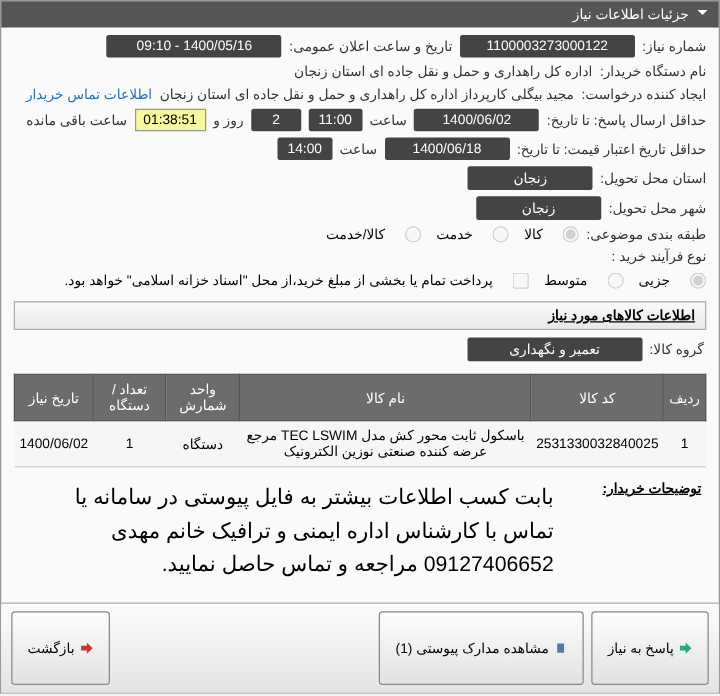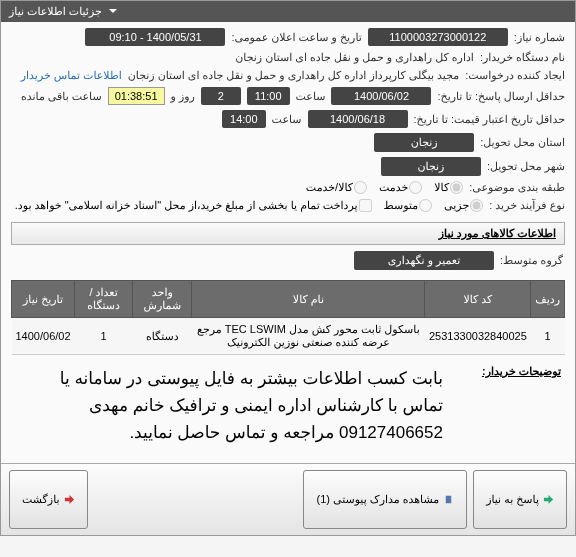--- a/index.html
+++ b/index.html
@@ -15,21 +15,20 @@
   background: #fafafa;
 }
 .panel-header {
   background: #555;
   color: #fff;
   padding: 4px 8px;
   font-size: 11px;
   display: flex;
   align-items: center;
   gap: 6px;
-  justify-content: flex-end;
 }
 .panel-header svg { width: 10px; height: 10px; fill: #fff; }
 .panel-body { padding: 6px 10px; }
 .row {
   display: flex;
   align-items: center;
   gap: 6px;
   margin-bottom: 5px;
   flex-wrap: wrap;
 }
@@ -57,21 +56,21 @@
   text-align: right;
 }
 .link-blue { color: #2B6FB6; font-size: 11px; cursor: pointer; }
 .countdown-box {
   background: #f8f8a0;
   border: 1px solid #999;
   padding: 2px 6px;
   font-size: 11px;
 }
 .radio-group { display: flex; align-items: center; gap: 12px; }
-.radio-item { display: flex; align-items: center; gap: 1px; font-size: 11px; }
+.radio-item { display: flex; align-items: center; gap: 16px; font-size: 11px; }
 .radio-item input { margin: 0; }
 .sub-section {
   border: 1px solid #aaa;
   margin-top: 6px;
   padding: 6px;
 }
 .sub-title { font-weight: bold; font-size: 11px; margin-bottom: 6px; }
 .desc-box {
   border: 1px solid #888;
   padding: 6px;
@@ -149,21 +148,21 @@
     </span>
     <span>جزئیات اطلاعات نیاز</span>
   </div>
 
   <div class="panel-body">
 
     <div class="row">
       <span class="lbl">شماره نیاز:</span>
       <span class="field field-wide">1100003273000122</span>
       <span class="lbl">تاریخ و ساعت اعلان عمومی:</span>
-      <span class="field field-wide">1400/05/31 - 09:10</span>
+      <span class="field field-wide">1400/05/16 - 09:10</span>
     </div>
 
     <div class="row">
       <span class="lbl">نام دستگاه خریدار:</span>
       <span class="plain-val">اداره کل راهداری و حمل و نقل جاده ای استان زنجان</span>
     </div>
 
     <div class="row">
       <span class="lbl">ایجاد کننده درخواست:</span>
       <span class="plain-val">مجید بیگلی کارپرداز اداره کل راهداری و حمل و نقل جاده ای استان زنجان</span>
@@ -235,21 +234,21 @@
           <input type="checkbox" disabled="" style="">
           <span>پرداخت تمام یا بخشی از مبلغ خرید،از محل "اسناد خزانه اسلامی" خواهد بود.</span>
         </label>
       </div>
     </div>
 
 
     <div class="items-header">اطلاعات کالاهای مورد نیاز</div>
 
     <div class="grp-row">
-      <span class="lbl">گروه متوسط:</span>
+      <span class="lbl">گروه کالا:</span>
       <span class="field field-wide">تعمیر و نگهداری</span>
     </div>
 
     <table class="tbl">
       <thead>
         <tr>
           <th>ردیف</th>
           <th>کد کالا</th>
           <th>نام کالا</th>
           <th>واحد شمارش</th>

